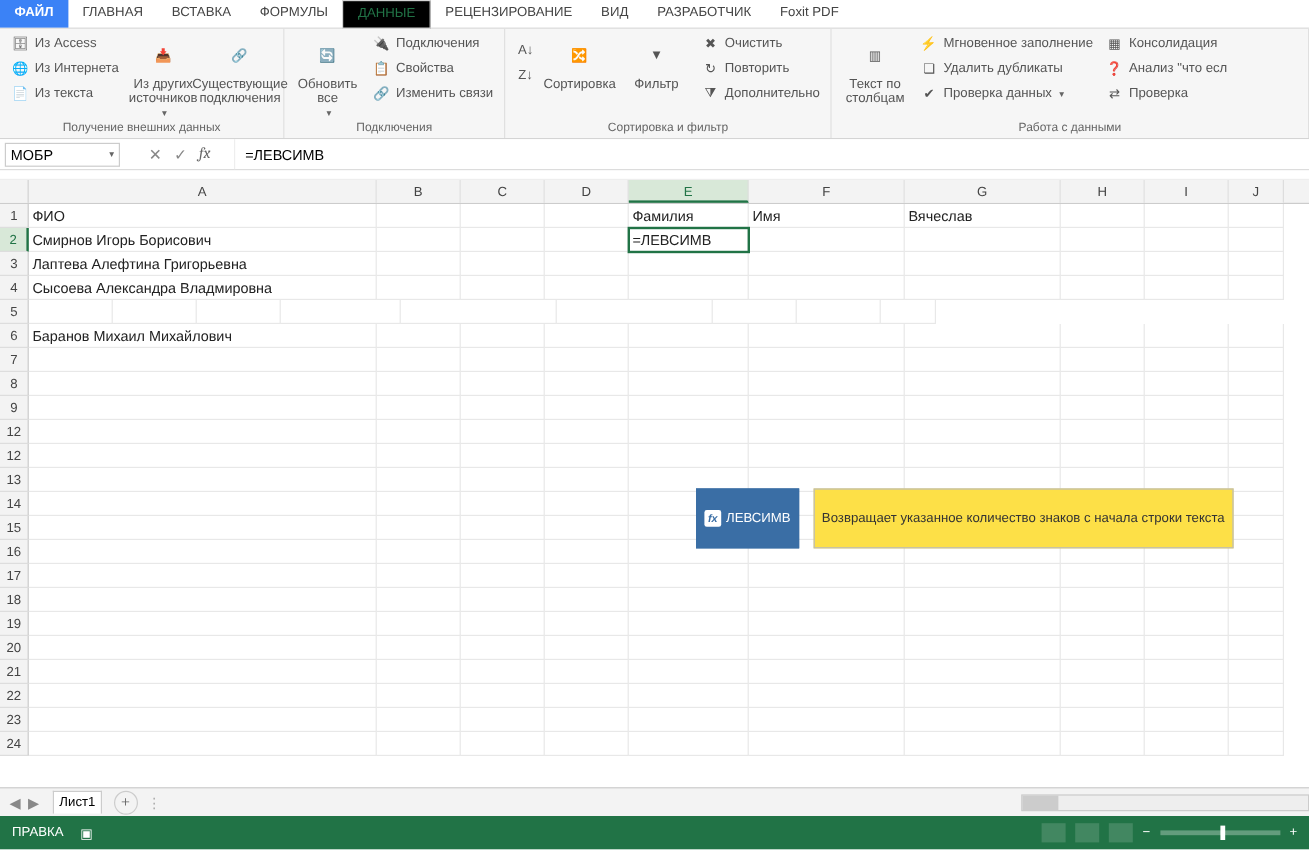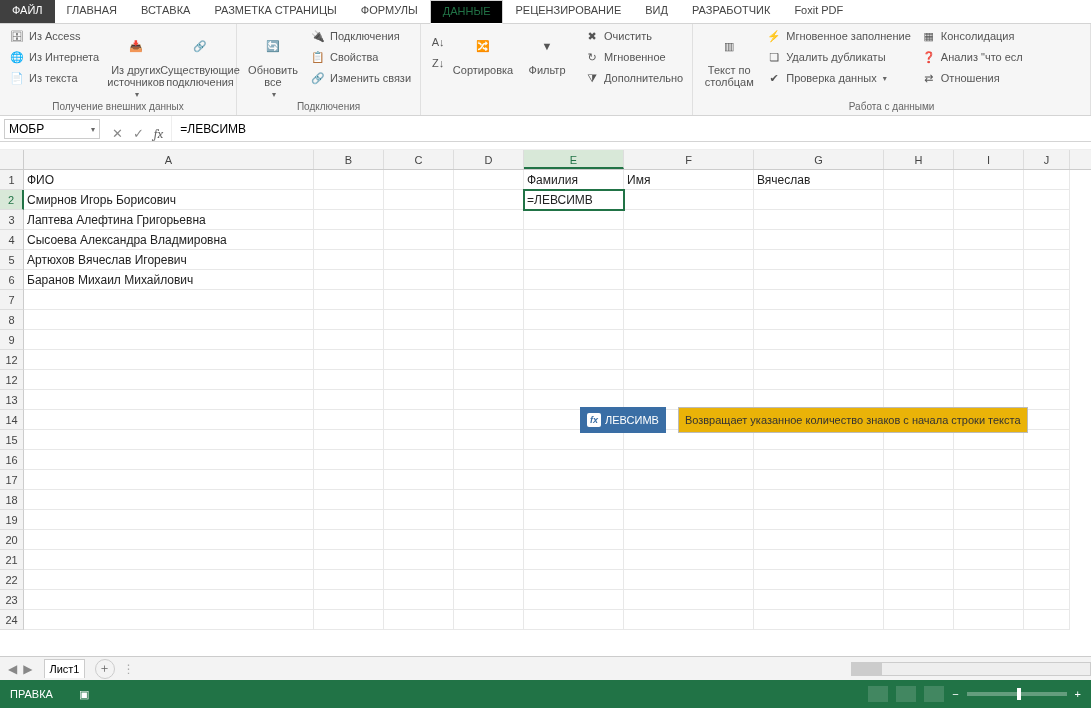--- a/index.html
+++ b/index.html
@@ -1,37 +1,37 @@
 <!DOCTYPE html>
 <html><head>
 <meta charset="utf-8">
 <style>
   * { box-sizing: border-box; margin: 0; padding: 0; }
   body { font-family: "Segoe UI", Tahoma, sans-serif; font-size: 12px; background: #fff; overflow: hidden; width: 1091px; height: 708px; position: relative; }
   
   
   .ribbon-tabs { display: flex; height: 24px; background: #fff; border-bottom: 1px solid #d4d4d4; }
   .ribbon-tab { padding: 4px 12px; font-size: 11px; color: #444; cursor: pointer; }
-  .ribbon-tab.file { background: #404040; color: #fff; font-weight: normal; }
+  .ribbon-tab.file { background: #3b82f6; color: #fff; font-weight: bold; }
   .ribbon-tab.active { color: #217346; border: 1px solid #d4d4d4; border-bottom: 1px solid #fff; background: #000000; margin-bottom: -1px; }
   
   
   .ribbon { display: flex; height: 92px; background: #f6f6f6; border-bottom: 1px solid #d4d4d4; }
   .ribbon-group { display: flex; flex-direction: column; border-right: 1px solid #e0e0e0; padding: 2px 6px 0 6px; }
   .ribbon-group-body { flex: 1; display: flex; align-items: flex-start; gap: 4px; }
   .ribbon-group-label { text-align: center; font-size: 10px; color: #666; padding: 2px 0 3px 0; }
   .rbtn-small { display: flex; align-items: center; gap: 4px; font-size: 11px; color: #555; padding: 2px 3px; cursor: pointer; white-space: nowrap; }
   .rbtn-large { display: flex; flex-direction: column; align-items: center; justify-content: flex-start; width: 60px; padding-top: 4px; gap: 2px; font-size: 11px; color: #555; cursor: pointer; text-align: center; }
   .rbtn-large .icon-lg { width: 32px; height: 32px; display:flex; align-items:center; justify-content:center; }
   .rbtn-col { display: flex; flex-direction: column; gap: 1px; }
   .icon-sm { width: 16px; height: 16px; display: inline-flex; align-items:center; justify-content:center; }
   .drop { font-size: 8px; color: #666; margin-left: 2px; }
   
   
-  .formula-bar { display: flex; align-items: flex-end; height: 26px; border-bottom: 1px solid #d4d4d4; background: #fff; }
+  .formula-bar { display: flex; align-items: center; height: 26px; border-bottom: 1px solid #d4d4d4; background: #fff; gap: 12px; }
   .name-box { width: 96px; border: 1px solid #ccc; margin: 2px 4px; height: 20px; display:flex; align-items:center; padding: 0 4px; font-size: 12px; }
   .name-box .drop { margin-left: auto; }
   .fx-controls { display:flex; align-items:center; gap: 10px; padding: 0 8px; color:#888; }
   .fx-label { font-style: italic; font-family: "Cambria", serif; font-size: 13px; color:#666; }
   .formula-input { flex:1; padding: 0 8px; font-size: 12px; border-left: 1px solid #eee; height: 100%; display:flex; align-items:center; }
   
   
   .gap-row { height: 8px; background:#fff; border-bottom:1px solid #eee;}
   
   
@@ -44,48 +44,47 @@
   .row { display:flex; height:20px; }
   .row-h { width:24px; text-align:center; font-size:11px; color:#444; background:#f3f3f3; border-right:1px solid #ccc; border-bottom:1px solid #ddd; line-height:20px;}
   .row-h.sel { background:#d8e8d8; color:#217346; border-right:2px solid #217346;}
   .cell { border-right:1px solid #e8e8e8; border-bottom:1px solid #e8e8e8; padding:0 3px; font-size:12px; line-height:20px; overflow:hidden; white-space:nowrap; color:#222;}
   .cell.active { outline:2px solid #217346; outline-offset:-1px; z-index:2; position:relative; background:#fff;}
   
   
   .ac-pop { position:absolute; left: 580px; top: 257px; display:flex; z-index:10; font-size:11px; }
   .ac-item { background:#3a6ea5; color:#fff; border:1px solid #3a6ea5; padding:2px 6px; display:flex; align-items:center; gap:4px;}
   .ac-item .fx-ic { background:#fff; color:#3a6ea5; border-radius:2px; width:14px; height:14px; display:inline-flex; align-items:center; justify-content:center; font-size:9px; font-style:italic; font-weight:bold;}
-  .ac-desc { background:#eab308; border:1px solid #bbb; padding:6px 6px; color:#333; margin-left:12px;}
+  .ac-desc { background:#fde047; border:1px solid #bbb; padding:18px 6px; color:#333; margin-left:12px;}
   
   
   .sheet-bar { position:absolute; bottom:28px; left:0; right:0; height:24px; display:flex; align-items:center; background:#f3f3f3; border-top:1px solid #ccc;}
   .sheet-nav { display:flex; gap:6px; padding:0 8px; color:#888;}
   .sheet-tab { background:#fff; border:1px solid #ccc; border-bottom:none; padding:3px 4px; font-size:11px; margin-left:4px;}
   .sheet-add { width:20px; height:20px; border:1px solid #ccc; border-radius:10px; display:flex; align-items:center; justify-content:center; margin-left:10px; color:#666; font-size:12px;}
   .hscroll { margin-left:auto; width:240px; height:14px; background:#eee; border:1px solid #ccc; position:relative;}
   .hscroll .thumb { position:absolute; left:0; top:0; height:100%; width:30px; background:#ccc;}
   
   
-  .status-bar { position:absolute; bottom:0; left:0; right:0; height:28px; background:#217346; color:#fff; display:flex; align-items:center; padding:0 10px; font-size:11px; gap:26px;}
+  .status-bar { position:absolute; bottom:0; left:0; right:0; height:28px; background:#217346; color:#fff; display:flex; align-items:center; padding:0 10px; font-size:11px; gap:14px;}
   .status-right { margin-left:auto; display:flex; align-items:center; gap:8px;}
   .view-btn { width:20px; height:16px; background: rgba(255,255,255,0.15); }
   .zoom-slider { width:100px; height:4px; background:rgba(255,255,255,0.3); position:relative;}
   .zoom-slider .zt { position:absolute; left:50%; top:-4px; width:4px; height:12px; background:#fff;}
   
   
   .cA{width:290px;} .cB{width:70px;} .cC{width:70px;} .cD{width:70px;} .cE{width:100px;} .cF{width:130px;} .cG{width:130px;} .cH{width:70px;} .cI{width:70px;} .cJ{width:46px;}
 </style>
 </head>
 <body>
 
 <div class="ribbon-tabs">
   <div class="ribbon-tab file">ФАЙЛ</div>
   <div class="ribbon-tab">ГЛАВНАЯ</div>
   <div class="ribbon-tab">ВСТАВКА</div>
-  <div class="ribbon-tab">РАЗМЕТКА СТРАНИЦЫ</div>
   <div class="ribbon-tab">ФОРМУЛЫ</div>
   <div class="ribbon-tab active">ДАННЫЕ</div>
   <div class="ribbon-tab">РЕЦЕНЗИРОВАНИЕ</div>
   <div class="ribbon-tab">ВИД</div>
   <div class="ribbon-tab">РАЗРАБОТЧИК</div>
   <div class="ribbon-tab">Foxit PDF</div>
 </div>
 
 <div class="ribbon">
 
@@ -161,28 +160,29 @@
         <span class="icon-lg">▼</span>
         <span>Фильтр</span>
       </div>
       <div class="rbtn-col">
         <div class="rbtn-small">
             <span class="icon-sm">✖</span>
             <span>Очистить</span>
           </div>
         <div class="rbtn-small">
             <span class="icon-sm">↻</span>
-            <span>Мгновенное</span>
+            <span>Повторить</span>
           </div>
         <div class="rbtn-small">
             <span class="icon-sm">⧩</span>
             <span>Дополнительно</span>
           </div>
       </div>
     </div>
+    <div class="ribbon-group-label">Сортировка и фильтр</div>
   </div>
 
   <div class="ribbon-group" style="flex:1;">
     <div class="ribbon-group-body">
       <div class="rbtn-large">
         <span class="icon-lg">▥</span>
         <span>Текст по столбцам</span>
       </div>
       <div class="rbtn-col">
         <div class="rbtn-small">
@@ -203,21 +203,21 @@
         <div class="rbtn-small">
             <span class="icon-sm">▦</span>
             <span>Консолидация</span>
           </div>
         <div class="rbtn-small">
             <span class="icon-sm">❓</span>
             <span>Анализ "что есл</span>
           </div>
         <div class="rbtn-small">
             <span class="icon-sm">⇄</span>
-            <span>Отношения</span>
+            <span>Проверка</span>
           </div>
       </div>
     </div>
     <div class="ribbon-group-label">Работа с данными</div>
   </div>
 </div>
 
 <div class="formula-bar">
   <div class="name-box">
     <span>МОБР</span>
@@ -295,21 +295,20 @@
         <div class="cell cD"></div>
         <div class="cell cE"></div>
         <div class="cell cF"></div>
         <div class="cell cG"></div>
         <div class="cell cH"></div>
         <div class="cell cI"></div>
         <div class="cell cJ"></div>
       </div>
       <div class="row">
         <div class="row-h">5</div>
-        <div class="cell cA">Артюхов Вячеслав Игоревич</div>
         <div class="cell cB"></div>
         <div class="cell cC"></div>
         <div class="cell cD"></div>
         <div class="cell cE"></div>
         <div class="cell cF"></div>
         <div class="cell cG"></div>
         <div class="cell cH"></div>
         <div class="cell cI"></div>
         <div class="cell cJ"></div>
       </div>

